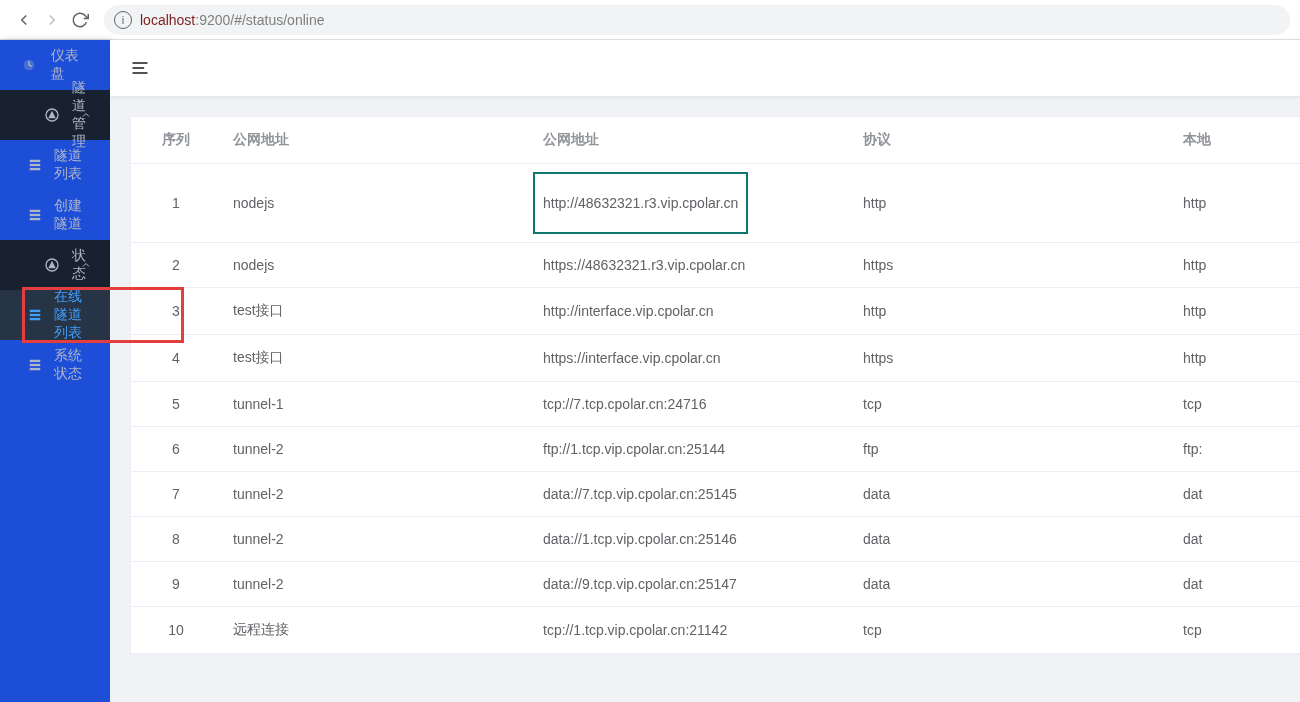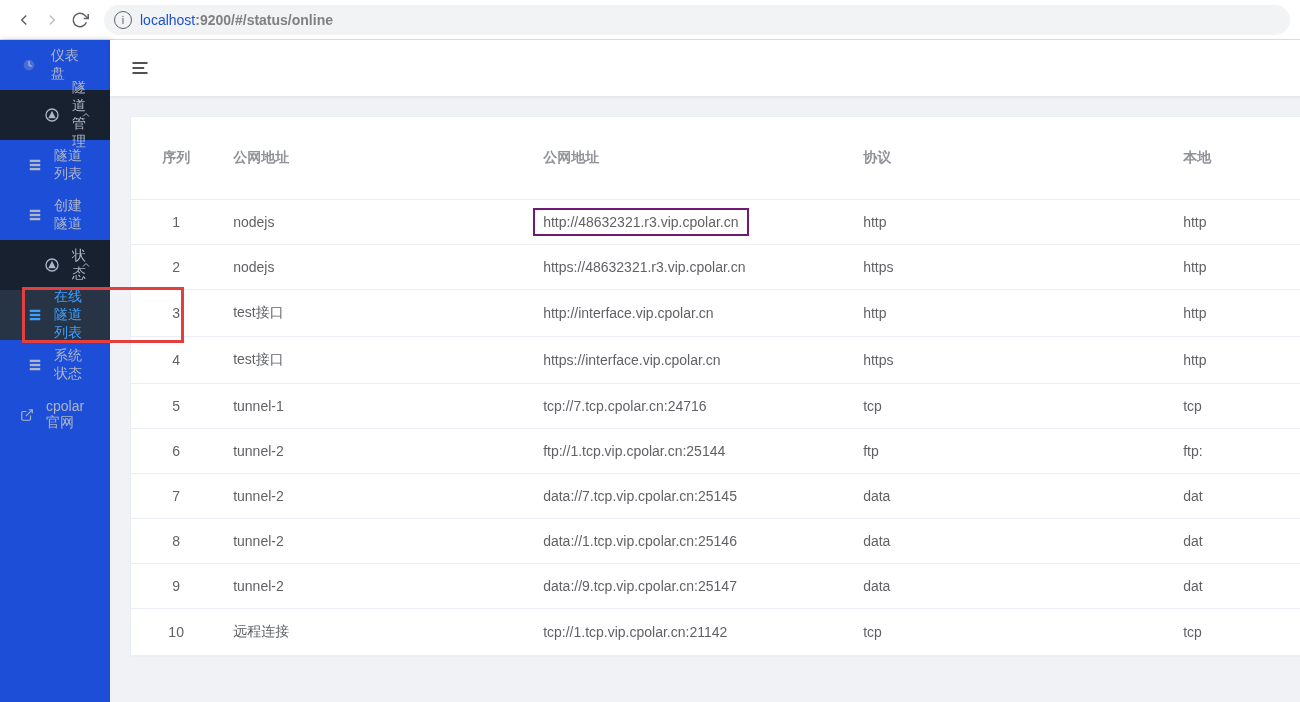--- a/index.html
+++ b/index.html
@@ -4,22 +4,22 @@
   <style>
     * { margin: 0; padding: 0; box-sizing: border-box; }
     body { font-family: -apple-system, "Segoe UI", "Microsoft YaHei", sans-serif; background: #f5f5f7; overflow: hidden; }
     
     
     .browser-bar { height: 40px; background: #fff; display: flex; align-items: center; padding: 0 10px; border-bottom: 1px solid #e0e0e0; }
     .nav-btn { width: 28px; height: 28px; display: flex; align-items: center; justify-content: center; cursor: pointer; color: #5f6368; border-radius: 50%; }
     .nav-btn.disabled { color: #c0c0c0; cursor: default; }
     .url-box { flex: 1; height: 30px; display: flex; align-items: center; margin-left: 10px; padding: 0 10px; font-size: 14px; color: #202124; background: #f1f3f4; border-radius: 15px; }
     .url-icon { width: 18px; height: 18px; border: 1px solid #5f6368; border-radius: 50%; display: flex; align-items: center; justify-content: center; font-size: 11px; margin-right: 8px; color: #5f6368; }
-    .url-host { color: #1d4ed8; }
-    .url-path { color: #808080; font-weight: bold; }
+    .url-host { color: #7f1d1d; }
+    .url-path { color: #808080; }
     
     
     .app { display: flex; height: calc(702px - 40px); }
     
     
     .sidebar { width: 210px; background: #1d4ed8; color: #adb5c8; display: flex; flex-direction: column; box-shadow: 2px 0 6px rgba(0,0,0,0.2); }
     .side-item { height: 50px; display: flex; align-items: center; padding: 0 20px; cursor: pointer; font-size: 14px; position: relative; }
     .side-item.dark { background: #18212f; padding-left: 44px; }
     .side-item.sub { padding-left: 28px; }
     .side-item.active { background: #263445; color: #409eff; }
@@ -31,27 +31,27 @@
     .main { flex: 1; display: flex; flex-direction: column; background: #f0f2f5; }
     .topbar { height: 56px; background: #fff; display: flex; align-items: center; padding: 0 20px; box-shadow: 0 1px 4px rgba(0,21,41,.08); }
     .hamburger { width: 24px; cursor: pointer; margin-right: 20px; color: #303133; }
     .breadcrumb { font-size: 14px; color: #303133; }
     .breadcrumb .sep { margin: 0 8px; color: #c0c4cc; }
     .breadcrumb .muted { color: #97a8be; }
     
     .content { padding: 20px; overflow: auto; }
     .table-wrap { background: #fff; border: 1px solid #ebeef5; border-radius: 2px; overflow-x: auto; }
     table { width: 100%; min-width: 1300px; border-collapse: collapse; font-size: 14px; }
-    th { text-align: left; padding: 32px 12px; color: #909399; font-weight: 600; background: #fff; border-bottom: 1px solid #ebeef5; }
+    th { text-align: left; padding: 14px 12px; color: #909399; font-weight: 600; background: #fff; border-bottom: 1px solid #ebeef5; }
     td { padding: 14px 12px; color: #606266; border-bottom: 1px solid #ebeef5; }
     .col-seq { width: 90px; text-align: center; }
     .col-name { width: 310px; }
     .col-url { width: 320px; }
     .col-proto { width: 320px; }
-    .red-box { display: inline-block; border: 2px solid #701a75; padding: 4px 8px; margin: -6px -10px; }
+    .red-box { display: inline-block; border: 2px solid #0f766e; padding: 21px 8px; margin: -6px -10px; }
     
     svg { display: block; }
   </style>
 </head>
 <body>
 
 <div class="browser-bar">
   <div class="nav-btn">
     <svg width="18" height="18" viewBox="0 0 24 24" fill="none" stroke="currentColor" stroke-width="2">
         <polyline points="15 18 9 12 15 6"></polyline>
@@ -158,30 +158,20 @@
       <span class="side-icon">
         <svg width="14" height="14" viewBox="0 0 24 24" fill="currentColor">
             <rect x="3" y="3" width="18" height="4"></rect>
             <rect x="3" y="10" width="18" height="4"></rect>
             <rect x="3" y="17" width="18" height="4"></rect>
           </svg>
       </span>
       <span>系统状态</span>
     </div>
 
-    <div class="side-item">
-      <span class="side-icon">
-        <svg width="14" height="14" viewBox="0 0 24 24" fill="none" stroke="currentColor" stroke-width="2">
-            <path d="M18 13v6a2 2 0 0 1-2 2H5a2 2 0 0 1-2-2V8a2 2 0 0 1 2-2h6"></path>
-            <polyline points="15 3 21 3 21 9"></polyline>
-            <line x1="10" y1="14" x2="21" y2="3"></line>
-          </svg>
-      </span>
-      <span>cpolar官网</span>
-    </div>
   </div>
 
   <div class="main">
     <div class="topbar">
       <span class="hamburger">
         <svg width="20" height="20" viewBox="0 0 24 24" fill="currentColor">
             <rect x="3" y="5" width="18" height="2"></rect>
             <rect x="3" y="11" width="14" height="2"></rect>
             <rect x="3" y="17" width="18" height="2"></rect>
           </svg>

